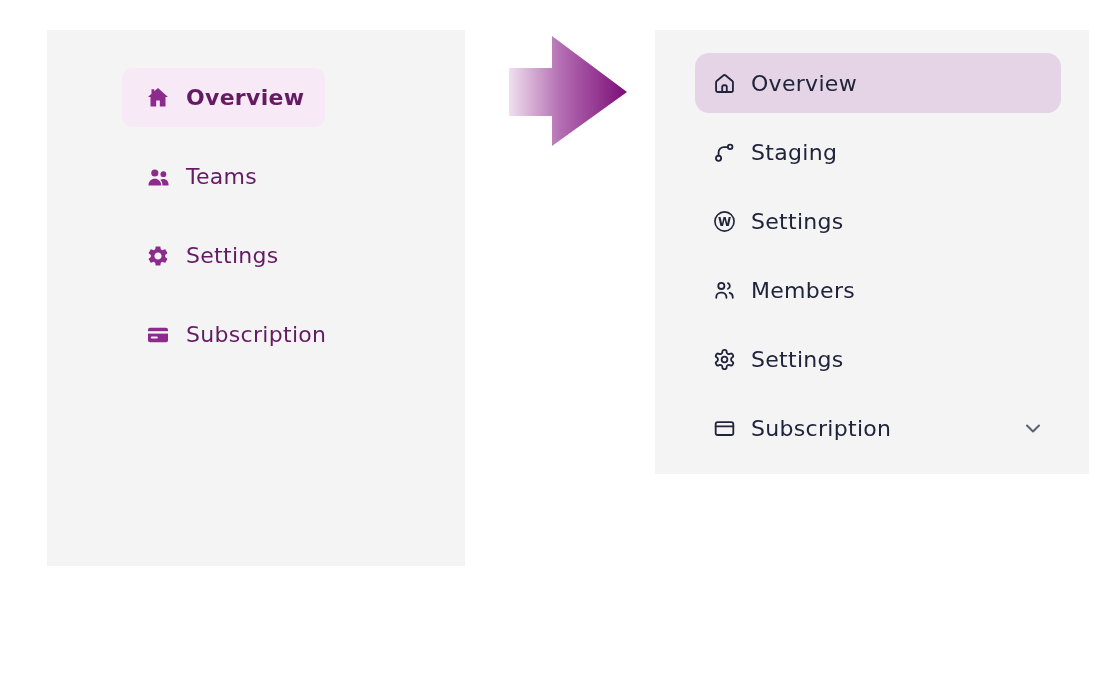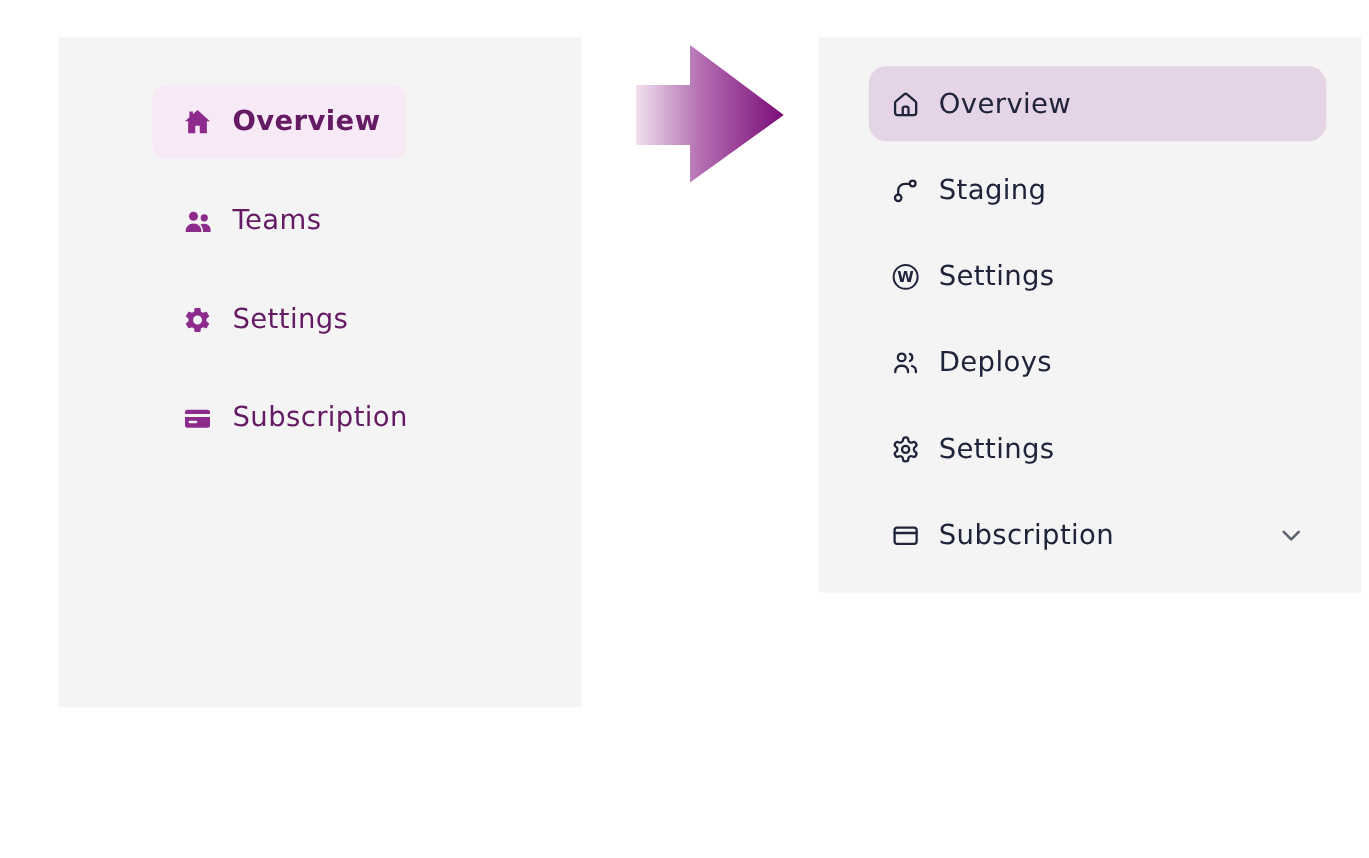--- a/index.html
+++ b/index.html
@@ -138,21 +138,21 @@
 
       <div class="row">
         <svg class="item-icon" viewBox="0 0 24 24">
           <g stroke="#20243a" stroke-width="1.9" fill="none" stroke-linecap="round" stroke-linejoin="round">
             <circle cx="8.7" cy="7.2" r="3.2"></circle>
             <path d="M3.4 19.6 v-.8 a4.6 4.6 0 0 1 4.6-4.6 h1.4 a4.6 4.6 0 0 1 4.6 4.6 v.8"></path>
             <path d="M15.6 4.3 a3.2 3.2 0 0 1 0 5.9"></path>
             <path d="M20.6 19.6 v-.8 a4.6 4.6 0 0 0-3.2-4.4"></path>
           </g>
         </svg>
-        <span class="label">Deploys</span>
+        <span class="label">Members</span>
       </div>
 
       <div class="row">
         <svg class="item-icon" viewBox="0 0 24 24">
           <g stroke="#20243a" stroke-width="1.9" fill="none" stroke-linecap="round" stroke-linejoin="round">
             <path d="M12.22 2h-.44a2 2 0 0 0-2 2v.18a2 2 0 0 1-1 1.73l-.43.25a2 2 0 0 1-2 0l-.15-.08a2 2 0 0 0-2.73.73l-.22.38a2 2 0 0 0 .73 2.73l.15.1a2 2 0 0 1 1 1.72v.51a2 2 0 0 1-1 1.74l-.15.09a2 2 0 0 0-.73 2.73l.22.38a2 2 0 0 0 2.73.73l.15-.08a2 2 0 0 1 2 0l.43.25a2 2 0 0 1 1 1.73V20a2 2 0 0 0 2 2h.44a2 2 0 0 0 2-2v-.18a2 2 0 0 1 1-1.73l.43-.25a2 2 0 0 1 2 0l.15.08a2 2 0 0 0 2.73-.73l.22-.39a2 2 0 0 0-.73-2.73l-.15-.08a2 2 0 0 1-1-1.74v-.5a2 2 0 0 1 1-1.74l.15-.09a2 2 0 0 0 .73-2.73l-.22-.38a2 2 0 0 0-2.73-.73l-.15.08a2 2 0 0 1-2 0l-.43-.25a2 2 0 0 1-1-1.73V4a2 2 0 0 0-2-2z"></path>
             <circle cx="12" cy="12" r="3"></circle>
           </g>
         </svg>
         <span class="label">Settings</span>

